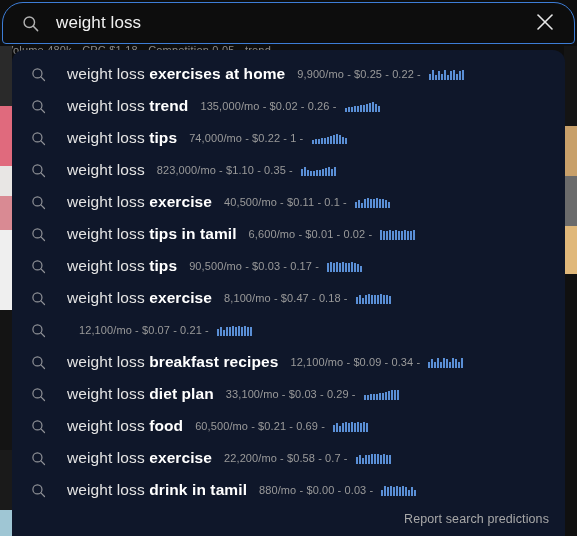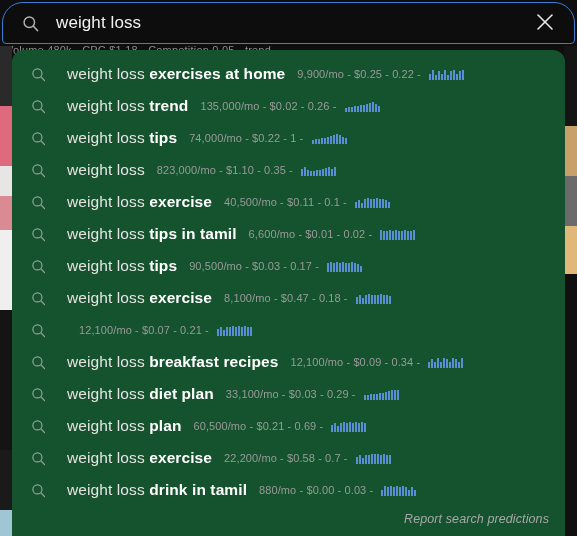--- a/index.html
+++ b/index.html
@@ -93,21 +93,21 @@
     margin-right: 4px;
   }
 
   
   .suggest-panel {
     position: absolute;
     left: 12px;
     top: 50px;
     width: 553px;
     height: 486px;
-    background: #14532d;
+    background: #0f172a;
     border-radius: 12px 12px 0 0;
     z-index: 20;
     padding-top: 8px;
     overflow: hidden;
   }
 
   .suggest-row {
     display: flex;
     align-items: center;
     height: 32px;
@@ -154,21 +154,20 @@
     width: 2px;
     background: #5a8fd6;
   }
 
   
   .panel-footer {
     position: absolute;
     right: 16px;
     bottom: 10px;
     font-size: 12.5px;
-    font-style: italic;
     color: #a8a8a8;
     letter-spacing: .1px;
     cursor: pointer;
   }
 </style>
 </head>
 <body>
 
 <div id="app">
 
@@ -423,21 +422,21 @@
               <i style="height:10px;background:#5a8fd6"></i>
               <i style="height:10px;background:#5a8fd6"></i>
               <i style="height:10px;background:#5a8fd6"></i>
             </span></span>
         </div>
         <div class="suggest-row">
           <span class="row-icon"><svg viewBox="0 0 24 24" width="17" height="17" fill="none" stroke="#c2c2c2" stroke-width="1.7" stroke-linecap="round">
               <circle cx="10.5" cy="10.5" r="6.4"></circle>
               <line x1="15.4" y1="15.4" x2="20.5" y2="20.5"></line>
             </svg></span>
-          <span class="row-text">weight&nbsp;loss&nbsp;<b>plan</b></span>
+          <span class="row-text">weight&nbsp;loss&nbsp;<b>food</b></span>
           <span class="row-metrics">60,500/mo&nbsp;-&nbsp;$0.21&nbsp;-&nbsp;0.69&nbsp;-&nbsp;<span class="spark">
               <i style="height:7px;background:#5a8fd6"></i>
               <i style="height:9px;background:#5a8fd6"></i>
               <i style="height:6px;background:#5a8fd6"></i>
               <i style="height:9px;background:#5a8fd6"></i>
               <i style="height:10px;background:#5a8fd6"></i>
               <i style="height:9px;background:#5a8fd6"></i>
               <i style="height:10px;background:#5a8fd6"></i>
               <i style="height:9px;background:#5a8fd6"></i>
               <i style="height:10px;background:#5a8fd6"></i>

